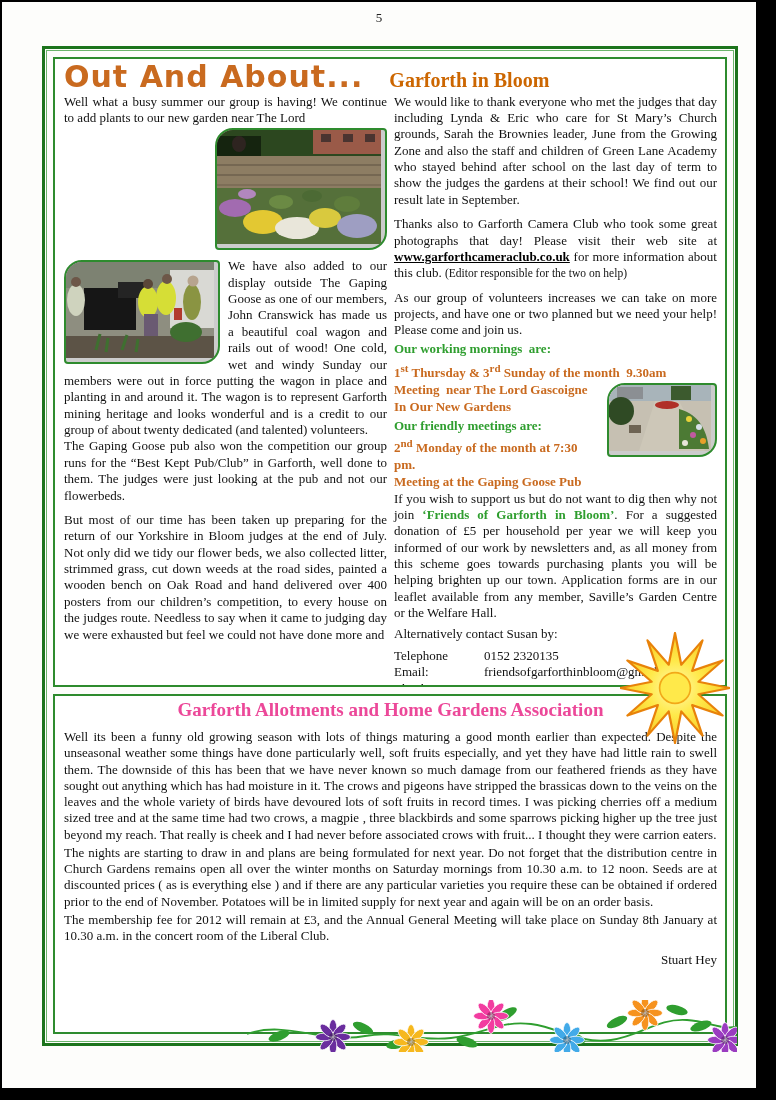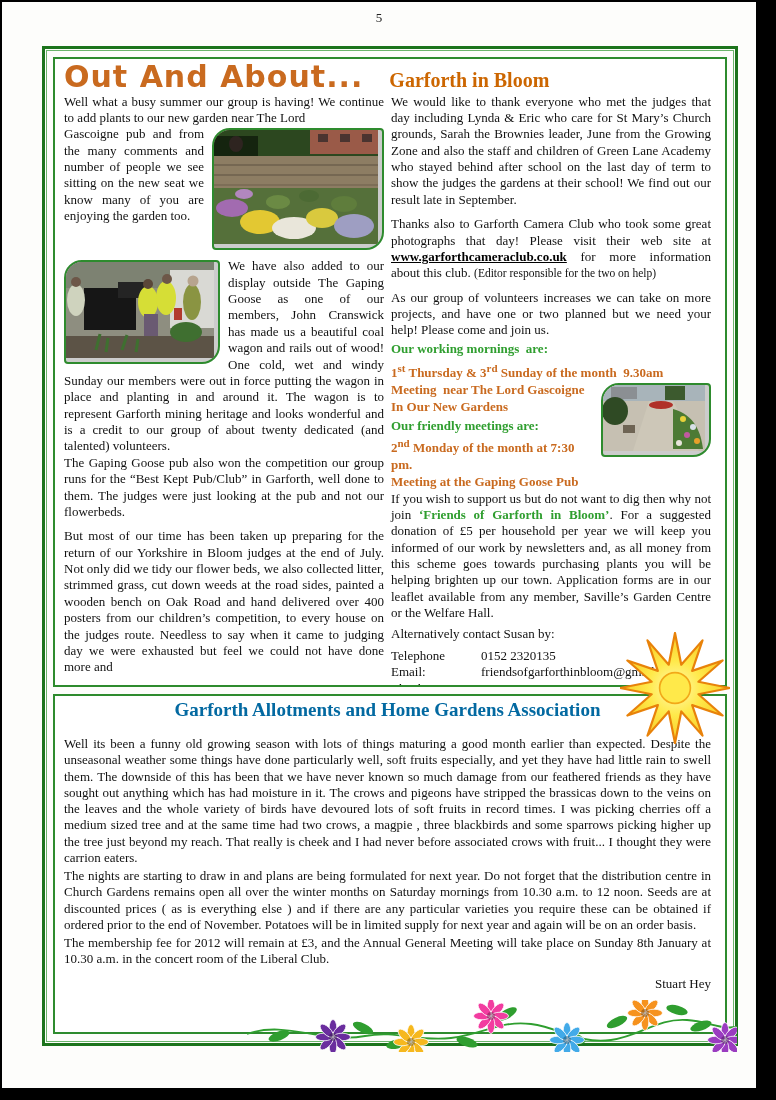--- a/index.html
+++ b/index.html
@@ -17,21 +17,21 @@
   }
   .greenbox{
     position:absolute;left:40px;top:44px;width:696px;height:1000px;
     border:3px solid #1c741c;box-sizing:border-box;
   }
   .greenbox-inner{
     position:absolute;inset:1px;border:1px solid #6cb56c;padding:6px;box-sizing:border-box;
   }
   .article{
     border:2px solid #2e8b2e;box-sizing:border-box;background:#fff;
-    padding:2px 14px 4px 9px;overflow:hidden;position:relative;
+    padding:2px 8px 4px 9px;overflow:hidden;position:relative;
   }
   .article1{height:630px;}
   .article2{margin-top:7px;height:340px;}
   .a1-header{display:flex;align-items:baseline;gap:26px;margin:0 0 1px 0;}
   .a1-title{
     font-family:"DejaVu Sans", sans-serif;
     font-size:30px;font-weight:bold;color:#c96a1f;letter-spacing:1px;line-height:1.05;
   }
   .a1-subtitle{
     font-size:20px;font-weight:bold;color:#cc6600;
@@ -53,21 +53,21 @@
   .sched{color:#c96a1f;font-weight:bold;text-align:left;white-space:pre-wrap;line-height:1.3;}
   .sched .sup{vertical-align:super;font-size:11px;}
   .sched-first{margin-top:4px;}
   .link{color:#000;text-decoration:underline;font-weight:bold;}
   .editor-note{font-size:11.5px;}
   .hl-green{color:#2f9e2f;font-weight:bold;}
   .contact-row{display:flex;text-align:left;margin:0;}
   .contact-label{width:90px;flex:none;}
   .thanks{text-align:left;margin:6px 0 2px 0;}
   .a2-title{
-    text-align:center;font-size:19px;font-weight:bold;color:#0369a1;margin:1px 0 15px 0;
+    text-align:center;font-size:19px;font-weight:bold;color:#ec4899;margin:1px 0 8px 0;
   }
   .a2-body{font-size:13px;line-height:1.25;text-align:justify;color:#111;}
   .a2-body p{margin:0 0 2px 0;}
   .signoff{text-align:right;margin-top:8px !important;}
   .sun{position:absolute;left:618px;top:630px;width:110px;height:112px;z-index:5;pointer-events:none;}
   .vine{position:absolute;left:243px;top:998px;width:492px;height:52px;z-index:6;pointer-events:none;}
 </style>
 </head>
 <body>
 
@@ -107,21 +107,20 @@
                   <ellipse cx="46" cy="92" rx="20" ry="12" fill="#e3c832"></ellipse>
                   <ellipse cx="80" cy="98" rx="22" ry="11" fill="#e9e6da"></ellipse>
                   <ellipse cx="108" cy="88" rx="16" ry="10" fill="#d9c93e"></ellipse>
                   <ellipse cx="140" cy="96" rx="20" ry="12" fill="#9e9ec2"></ellipse>
                   <ellipse cx="130" cy="74" rx="13" ry="8" fill="#5f7d3c"></ellipse>
                   <ellipse cx="64" cy="72" rx="12" ry="7" fill="#6b8a44"></ellipse>
                   <ellipse cx="95" cy="66" rx="10" ry="6" fill="#4c6a34"></ellipse>
                   <ellipse cx="30" cy="64" rx="9" ry="5" fill="#b287be"></ellipse>
                 </svg>
               </span>
-              <span>Gascoigne pub and from the many comments and number of people we see sitting on the new seat we know many of you are enjoying the garden too.</span>
             </div>
             <div class="p2" style="">
               <span class="photo ph2">
                 <svg width="148" height="96" viewBox="0 0 148 96" preserveAspectRatio="none">
                   <rect width="148" height="96" fill="#8e8e80"></rect>
                   <rect x="0" y="0" width="148" height="26" fill="#7d8272"></rect>
                   <rect x="104" y="8" width="44" height="58" fill="#d9d9d4"></rect>
                   <rect x="108" y="46" width="8" height="12" fill="#b23a2e"></rect>
                   <rect x="18" y="26" width="52" height="42" fill="#161616"></rect>
                   <rect x="52" y="20" width="26" height="16" fill="#242424"></rect>

